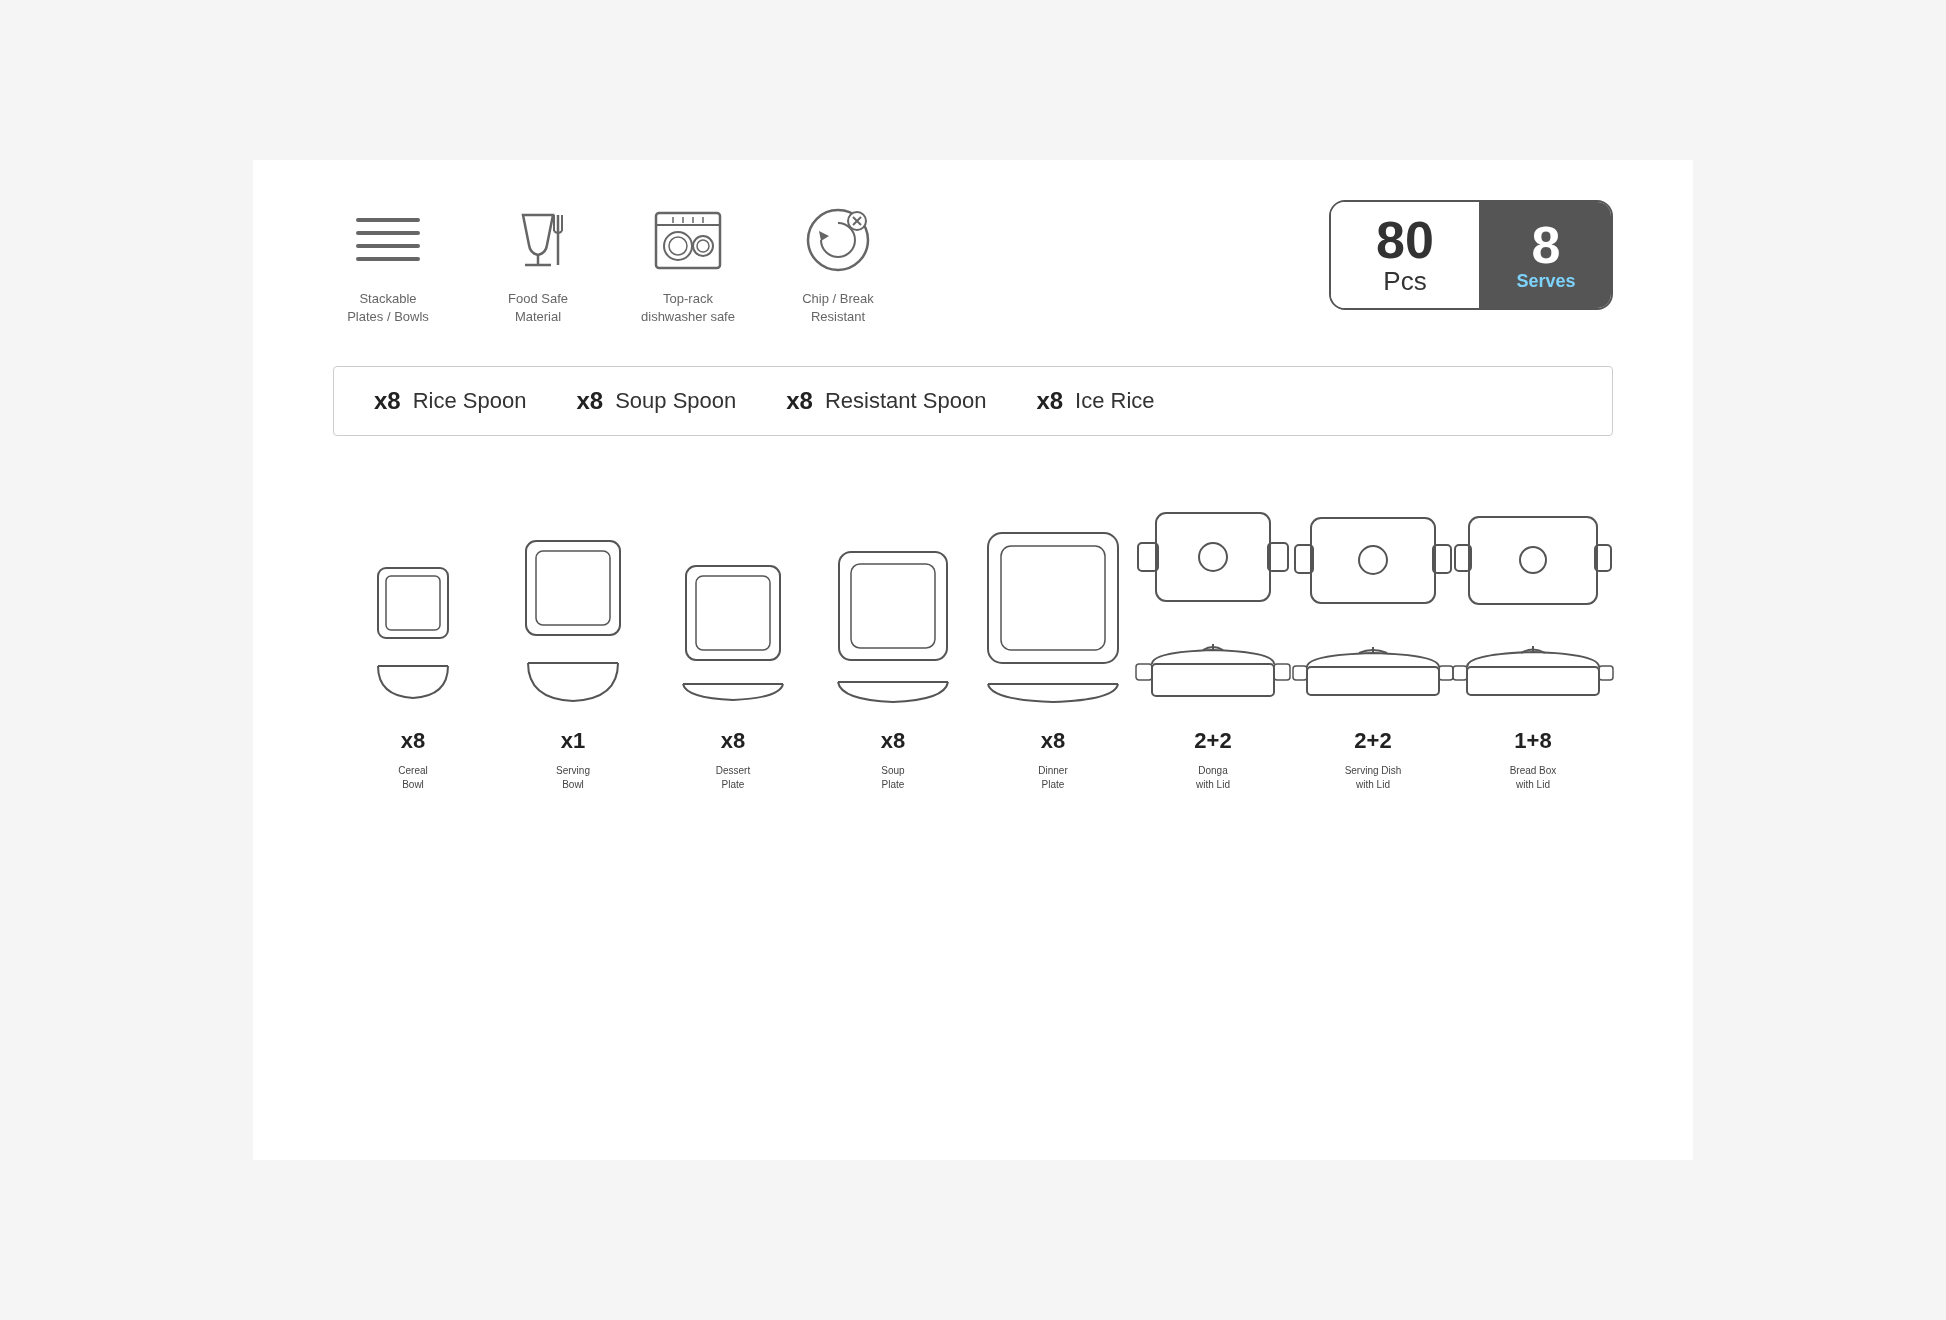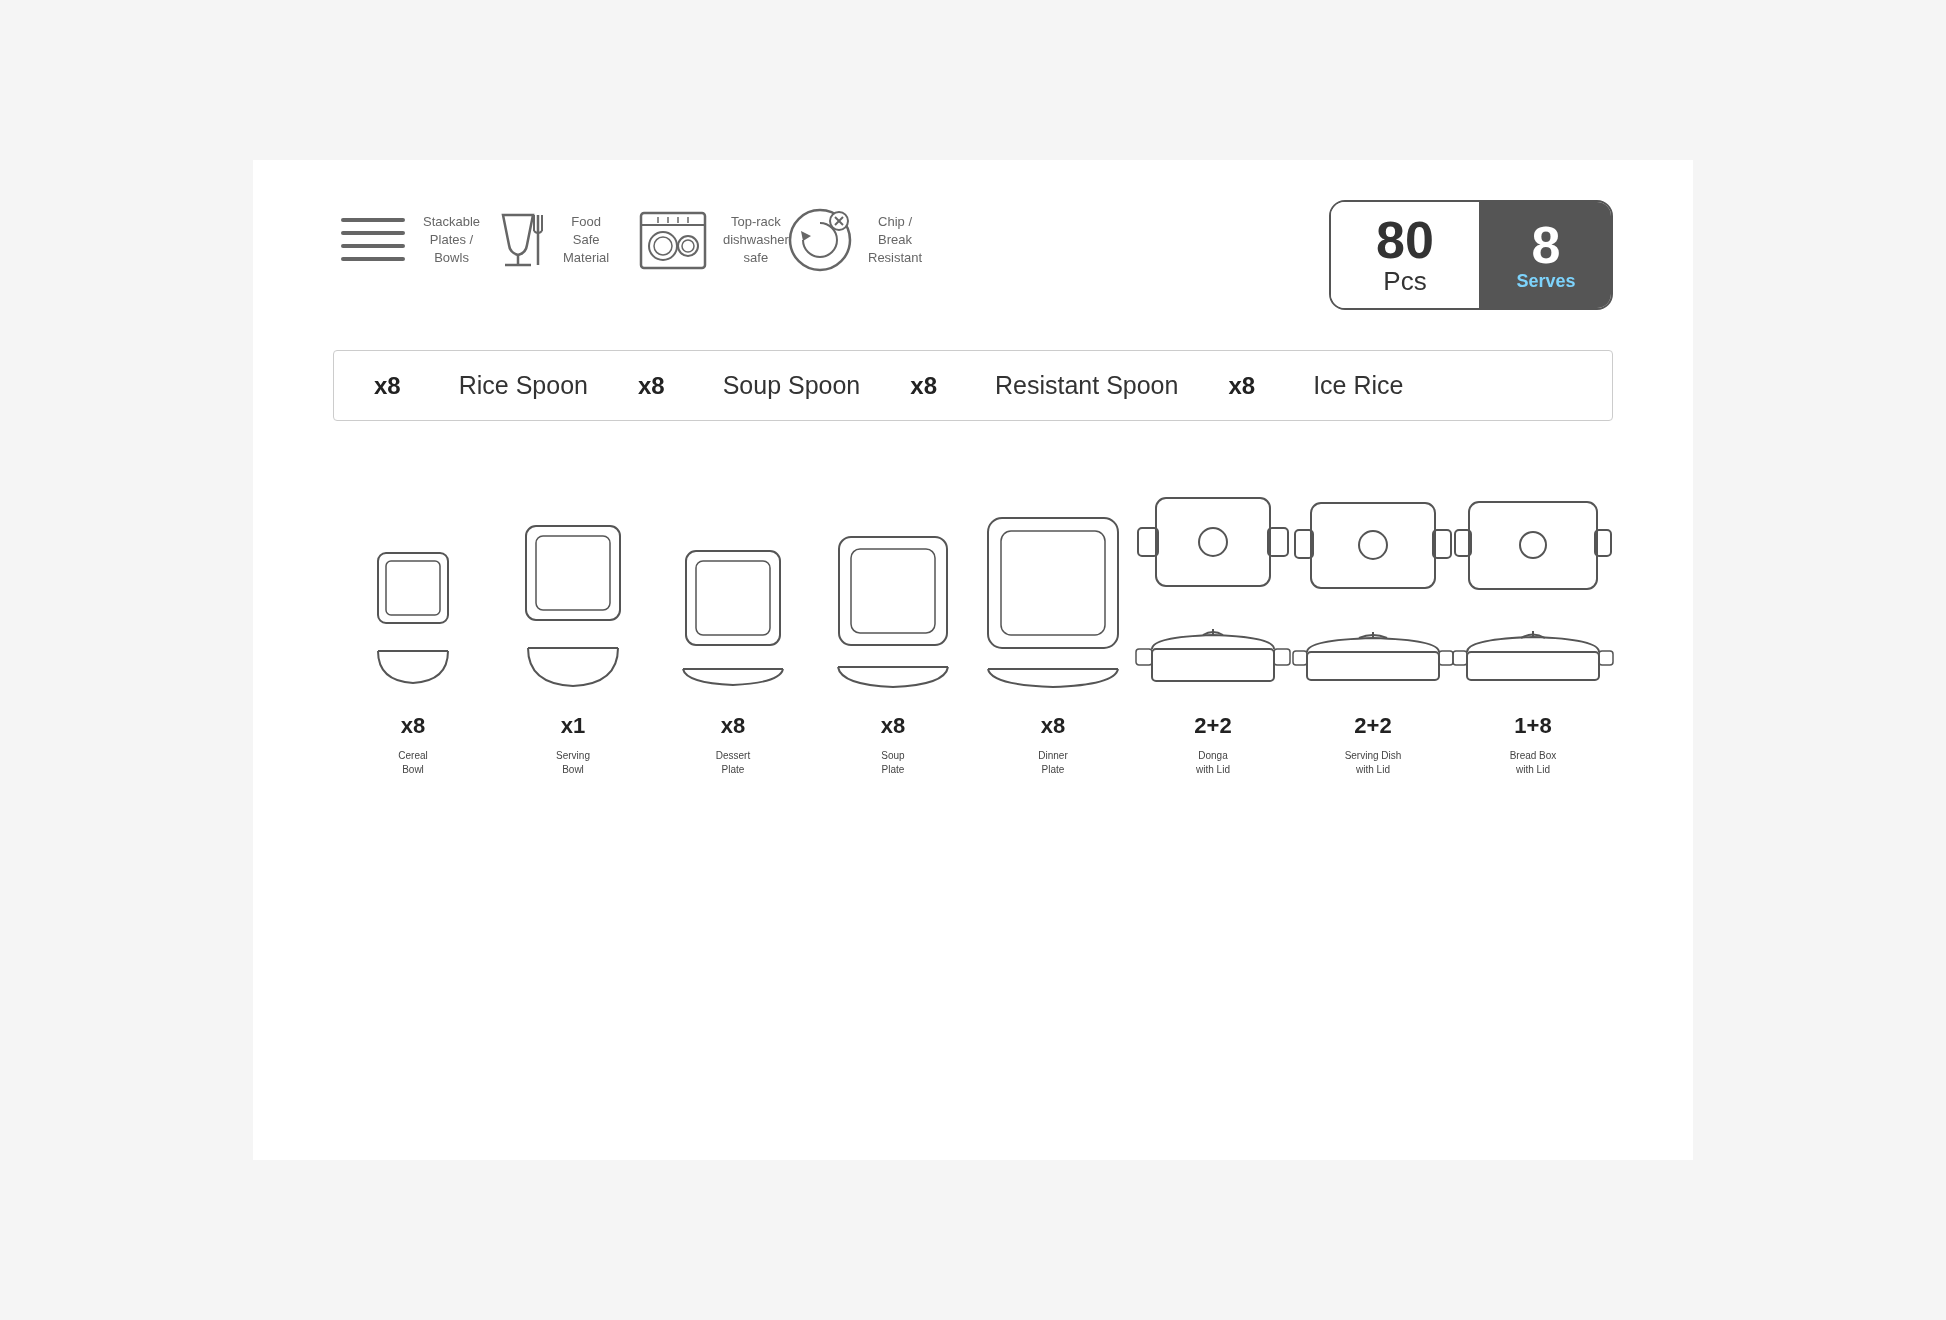--- a/index.html
+++ b/index.html
@@ -26,21 +26,21 @@
       justify-content: space-between;
       margin-bottom: 40px;
     }
     .features {
       display: flex;
       gap: 40px;
       align-items: flex-start;
     }
     .feature-item {
       display: flex;
-      flex-direction: row;
+      flex-direction: column;
       align-items: center;
       width: 110px;
       gap: 10px;
     }
     .feature-icon {
       width: 80px;
       height: 80px;
       display: flex;
       align-items: center;
       justify-content: center;
@@ -115,23 +115,22 @@
       align-items: center;
       gap: 12px;
       font-size: 22px;
     }
     .cutlery-qty {
       font-weight: 900;
       font-size: 24px;
       color: #222;
     }
     .cutlery-name {
-      font-size: 25px;
+      font-size: 22px;
       color: #333;
-      margin-left: 46px;
     }
 
     
     .items-grid {
       display: flex;
       gap: 0px;
       flex-wrap: nowrap;
       justify-content: space-between;
       align-items: flex-end;
     }

